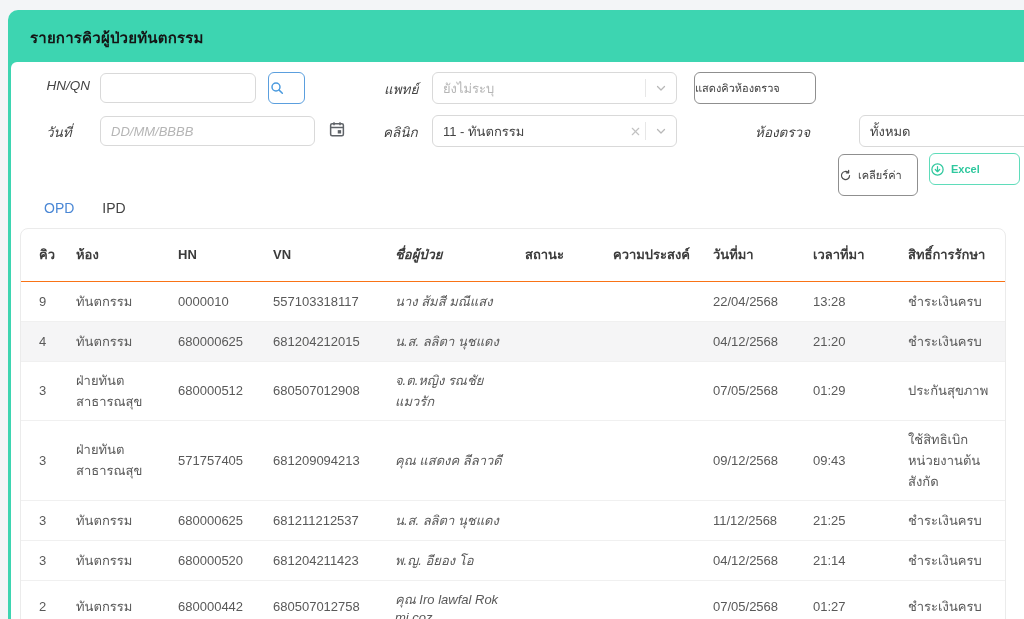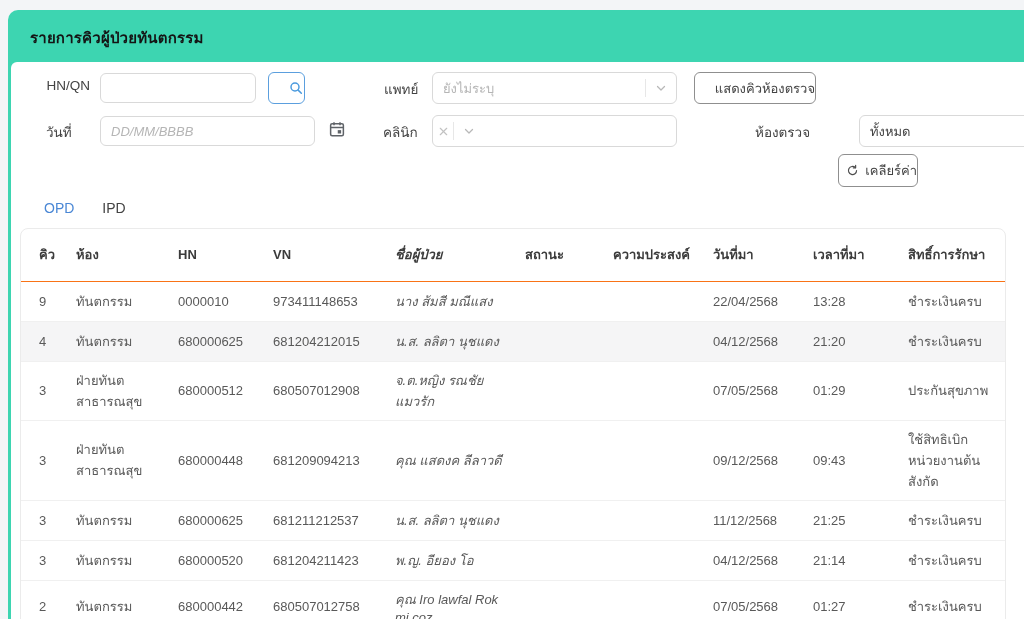--- a/index.html
+++ b/index.html
@@ -15,40 +15,40 @@
     background:#3dd5b1; border-radius:10px;
   }
   .panel-title {
     position:absolute; left:22px; top:16px;
     font-size:15px; font-weight:bold; color:#141414; letter-spacing:.2px;
   }
   .white-card {
     position:absolute; left:3px; top:52px; width:1027px; height:573px;
     background:#ffffff; border-radius:6px;
   }
-  .lbl { position:absolute; font-size:13.5px; color:#434343; }
+  .lbl { position:absolute; font-size:13.5px; color:#434343;font-style:italic; }
   .inp {
     position:absolute; border:1px solid #d9d9d9; border-radius:6px;
     background:#fff; font-size:13px; color:#434343; padding:0 10px;
     font-family:"Liberation Sans","DejaVu Sans",sans-serif; outline:none;
   }
   .inp::placeholder { color:#b5b5b5; }
   .sel {
     position:absolute; border:1px solid #d9d9d9; border-radius:6px;
     background:#fff; display:flex; align-items:center; cursor:pointer;
   }
   .sel .val { flex:1; font-size:13px; padding:0 10px; color:#434343;
     white-space:nowrap; overflow:hidden; }
   .sel .val.placeholder { color:#b5b5b5; }
   .sel .clear-x { width:20px; display:flex; justify-content:center; align-items:center; }
   .sel .divider { width:1px; height:18px; background:#e7e7e7; }
   .sel .chev { width:30px; display:flex; justify-content:center; align-items:center; }
   .btn {
-    position:absolute; display:flex; align-items:center; justify-content:flex-end;
-    background:#fff; border-radius:6px; font-size:13px; cursor:pointer; gap:6px;
+    position:absolute; display:flex; align-items:center; justify-content:flex-start;
+    background:#fff; border-radius:6px; font-size:11px; cursor:pointer; gap:6px;
     font-family:"Liberation Sans","DejaVu Sans",sans-serif;
   }
   .btn-search { border:1px solid #5b9fde; }
   .btn-grey { border:1px solid #8f8f8f; color:#434343; }
   .btn-excel { border:1px solid #5fdcba; color:#2fc89e; font-weight:bold; }
   .tabs { position:absolute; left:19px; top:134px; display:flex; }
   .tab {
     padding:4px 14px 20px 14px; font-size:14px; color:#434343; cursor:pointer;
     border-bottom:2.5px solid transparent;
   }
@@ -118,20 +118,21 @@
         <rect x="3.5" y="5" width="17" height="16" rx="2"></rect>
         <line x1="3.5" y1="10" x2="20.5" y2="10"></line>
         <line x1="8" y1="3" x2="8" y2="7"></line>
           <line x1="16" y1="3" x2="16" y2="7"></line>
         <rect x="13" y="13.5" width="4.5" height="4.5" fill="#5f6368" stroke="none"></rect>
       </svg>
     </span>
 
     <div class="lbl" style="left:372px;top:59px;">คลินิก</div>
     <div class="sel" style="left:421px;top:53px;width:245px;height:32px;">
+      <span class="val">11 - ทันตกรรม</span>
       <span class="clear-x">
         <svg width="11" height="11" viewBox="0 0 24 24" fill="none" stroke="#c2c2c2" stroke-width="2.6" stroke-linecap="round">
             <line x1="5" y1="5" x2="19" y2="19"></line>
             <line x1="19" y1="5" x2="5" y2="19"></line>
           </svg>
       </span>
       <span class="divider"></span>
       <span class="chev">
         <svg width="12" height="12" viewBox="0 0 24 24" fill="none" stroke="#b8b8b8" stroke-width="2.5" stroke-linecap="round" stroke-linejoin="round">
             <polyline points="5,9 12,16 19,9"></polyline>
@@ -143,28 +144,38 @@
     <div class="sel" style="left:806px;top:53px;width:206px;height:32px;margin-left:42px;">
       <span class="val">ทั้งหมด</span>
       <span class="divider"></span>
       <span class="chev">
         <svg width="12" height="12" viewBox="0 0 24 24" fill="none" stroke="#b8b8b8" stroke-width="2.5" stroke-linecap="round" stroke-linejoin="round">
             <polyline points="5,9 12,16 19,9"></polyline>
           </svg>
       </span>
     </div>
 
-    <button class="btn btn-grey" style="left:827px;top:92px;width:80px;height:33px;">
+    <button class="btn btn-grey" style="left:827px;top:92px;width:80px;height:42px;">
       <span>
         <svg width="13" height="13" viewBox="0 0 24 24" fill="none" stroke="#4d4d4d" stroke-width="2.2" stroke-linecap="round" stroke-linejoin="round">
           <path d="M19.5 12a7.5 7.5 0 1 1-2.2-5.3"></path>
             <polyline points="17.8 2.6 17.8 7 13.4 7"></polyline>
         </svg>
       </span>
       <span>เคลียร์ค่า</span>
+    </button>
+    <button class="btn btn-excel" style="left:918px;top:91px;width:91px;height:32px;">
+      <span>
+        <svg width="15" height="15" viewBox="0 0 24 24" fill="none" stroke="#2fc89e" stroke-width="2" stroke-linecap="round" stroke-linejoin="round">
+          <circle cx="12" cy="12" r="9"></circle>
+            <line x1="12" y1="7.5" x2="12" y2="15"></line>
+            <polyline points="8.5 12 12 15.5 15.5 12"></polyline>
+        </svg>
+      </span>
+      <span>Excel</span>
     </button>
 
     <div class="tabs">
       <div class="tab active">OPD</div>
       <div class="tab">IPD</div>
     </div>
 
     <div class="tbl-wrap">
       <table>
         <thead>
@@ -179,21 +190,21 @@
               <th>วันที่มา</th>
               <th>เวลาที่มา</th>
               <th>สิทธิ์การรักษา</th>
             </tr>
         </thead>
         <tbody>
             <tr>
               <td>9</td>
               <td>ทันตกรรม</td>
               <td>0000010</td>
-              <td>973411148653</td>
+              <td>557103318117</td>
               <td>นาง ส้มสี มณีแสง</td>
               <td></td>
               <td></td>
               <td>22/04/2568</td>
               <td>13:28</td>
               <td>ชำระเงินครบ</td>
             </tr>
             <tr class="hl">
               <td>4</td>
               <td>ทันตกรรม</td>
@@ -214,21 +225,21 @@
               <td>จ.ต.หญิง รณชัย แมวรัก</td>
               <td></td>
               <td></td>
               <td>07/05/2568</td>
               <td>01:29</td>
               <td>ประกันสุขภาพ</td>
             </tr>
             <tr>
               <td>3</td>
               <td>ฝ่ายทันตสาธารณสุข</td>
-              <td>680000448</td>
+              <td>571757405</td>
               <td>681209094213</td>
               <td>คุณ แสดงค ลีลาวดี</td>
               <td></td>
               <td></td>
               <td>09/12/2568</td>
               <td>09:43</td>
               <td>ใช้สิทธิเบิกหน่วยงานต้นสังกัด</td>
             </tr>
             <tr>
               <td>3</td>

